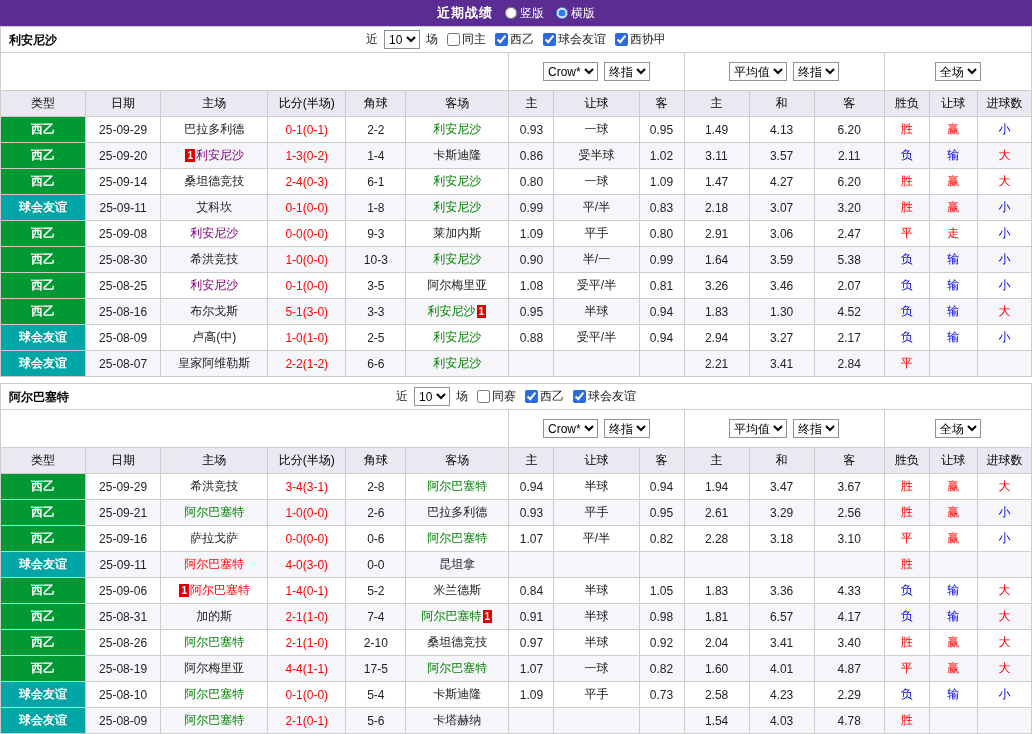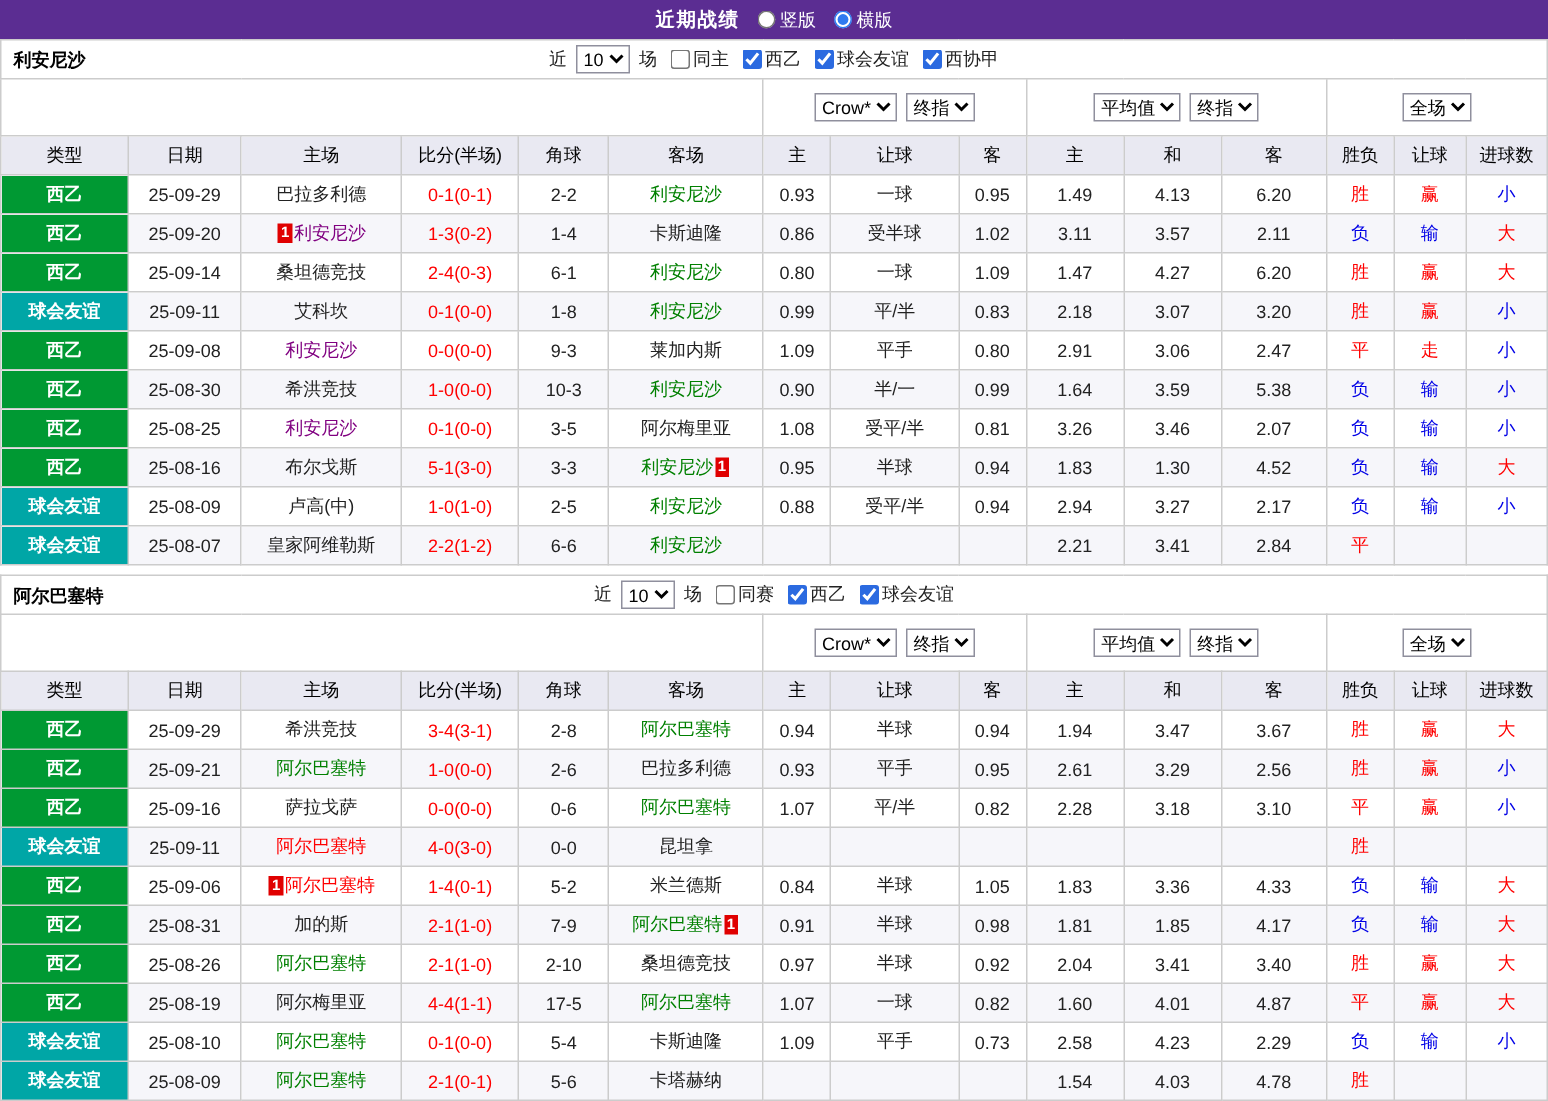--- a/index.html
+++ b/index.html
@@ -433,27 +433,27 @@
           <td>4.33</td>
           <td class="t-blue">负</td>
           <td class="t-blue">输</td>
           <td class="t-red">大</td>
         </tr>
         <tr class="alt">
           <td class="league" style="background: rgb(0, 153, 51);">西乙</td>
           <td>25-08-31</td>
           <td><span class="t-black teamlink">加的斯</span></td>
           <td class="t-red">2-1(1-0)</td>
-          <td>7-9</td>
+          <td>7-4</td>
           <td><span class="t-green teamlink">阿尔巴塞特</span><span class="badge1">1</span></td>
           <td>0.91</td>
           <td>半球</td>
           <td>0.98</td>
           <td>1.81</td>
-          <td>1.85</td>
+          <td>6.57</td>
           <td>4.17</td>
           <td class="t-blue">负</td>
           <td class="t-blue">输</td>
           <td class="t-red">大</td>
         </tr>
         <tr>
           <td class="league" style="background: rgb(0, 153, 51);">西乙</td>
           <td>25-08-26</td>
           <td><span class="t-green teamlink">阿尔巴塞特</span></td>
           <td class="t-red">2-1(1-0)</td>

